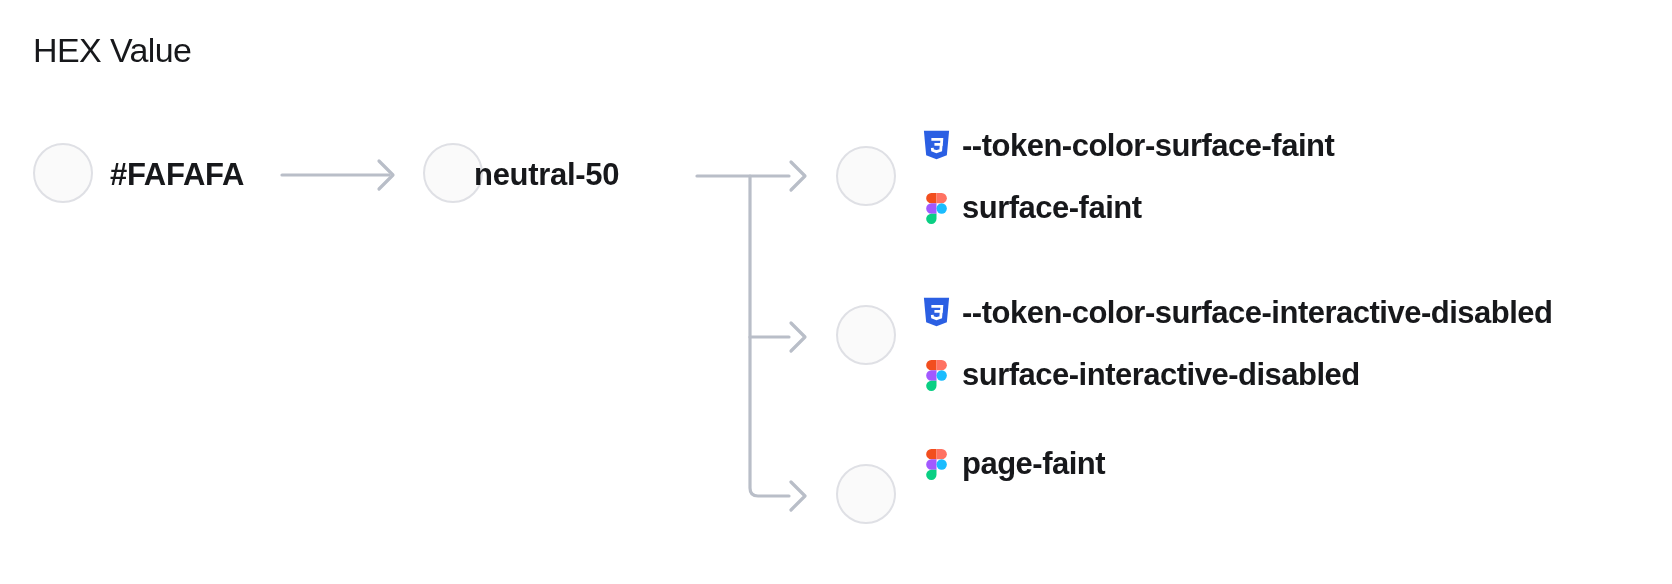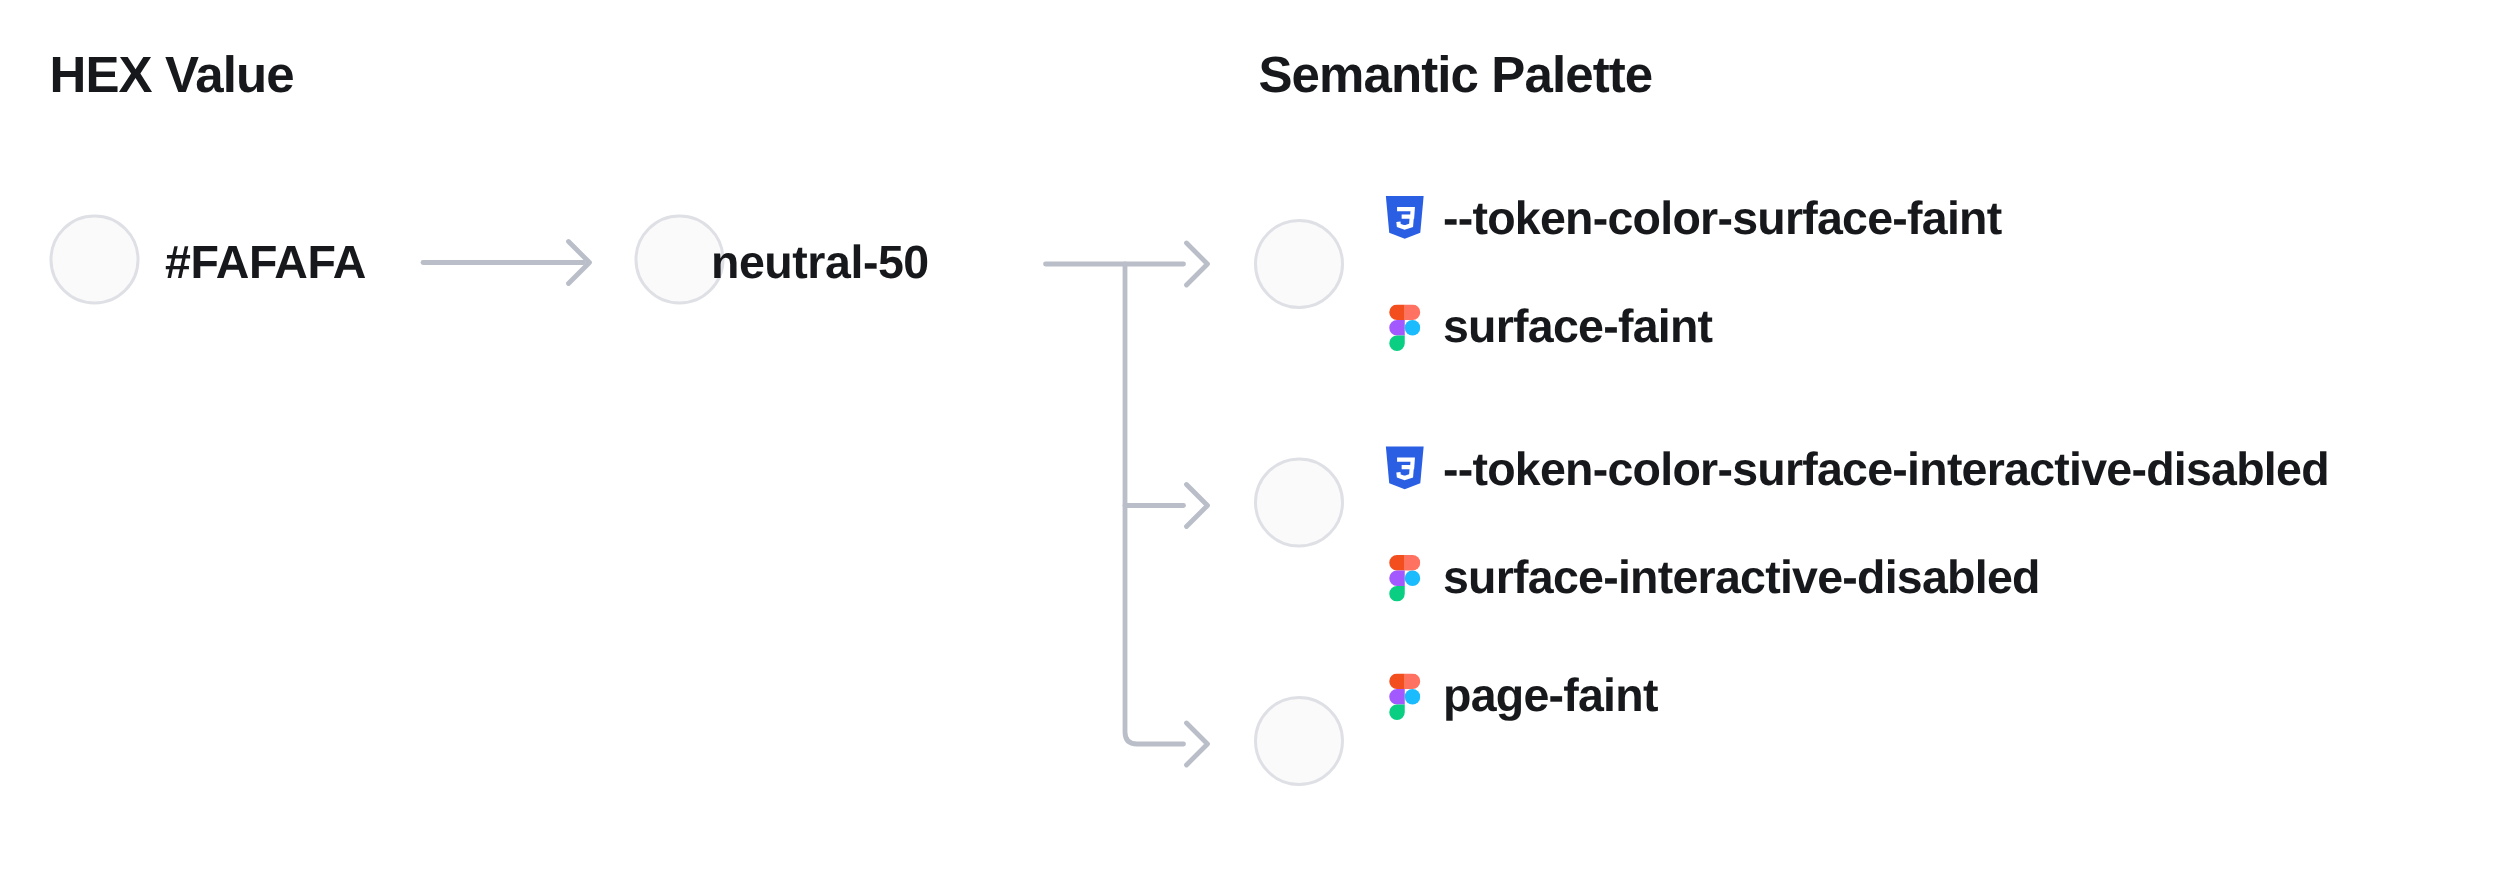--- a/index.html
+++ b/index.html
@@ -30,21 +30,21 @@
     fill:none;
     stroke-linecap:round;
     stroke-linejoin:round;
   }
   .hdr{
     position:absolute;
     top:30px;
     height:40px;
     line-height:40px;
     font-size:34px;
-    font-weight:700;
+    font-weight:400;
     letter-spacing:-0.6px;
     color:var(--ink);
     white-space:nowrap;
   }
   .swatch{
     position:absolute;
     width:60px;
     height:60px;
     border-radius:50%;
     background:var(--swatch-fill);
@@ -56,21 +56,21 @@
     line-height:40px;
     font-size:31px;
     font-weight:700;
     letter-spacing:-0.3px;
     white-space:nowrap;
   }
   .sem{
     position:absolute;
     display:flex;
     flex-direction:column;
-    gap:24px;
+    gap:14px;
   }
   .sem-line{
     display:flex;
     align-items:center;
     gap:12px;
     height:48px;
   }
   .icon-box{
     width:27px;
     display:flex;
@@ -103,21 +103,20 @@
       <path d="M697 176 H789"></path>
       <path d="M791 162 L805 176 L791 190"></path>
       <path d="M750 176 V488 Q750 496 758 496 H789"></path>
       <path d="M791 482 L805 496 L791 510"></path>
       <path d="M750 337 H789"></path>
       <path d="M791 323 L805 337 L791 351"></path>
     </g>
   </svg>
 
   <div class="hdr" style="left:33px">HEX Value</div>
-  <div class="hdr" style="left:839px">Semantic Palette</div>
 
   <div class="swatch" style="left:33px;top:143px"></div>
   <div class="lbl" style="left:110px;top:155px">#FAFAFA</div>
 
   <div class="swatch" style="left:423px;top:143px"></div>
   <div class="lbl" style="left:474px;top:155px">neutral-50</div>
 
   <div class="swatch" style="left:836px;top:146px"></div>
   <div class="swatch" style="left:836px;top:305px"></div>
   <div class="swatch" style="left:836px;top:464px"></div>

